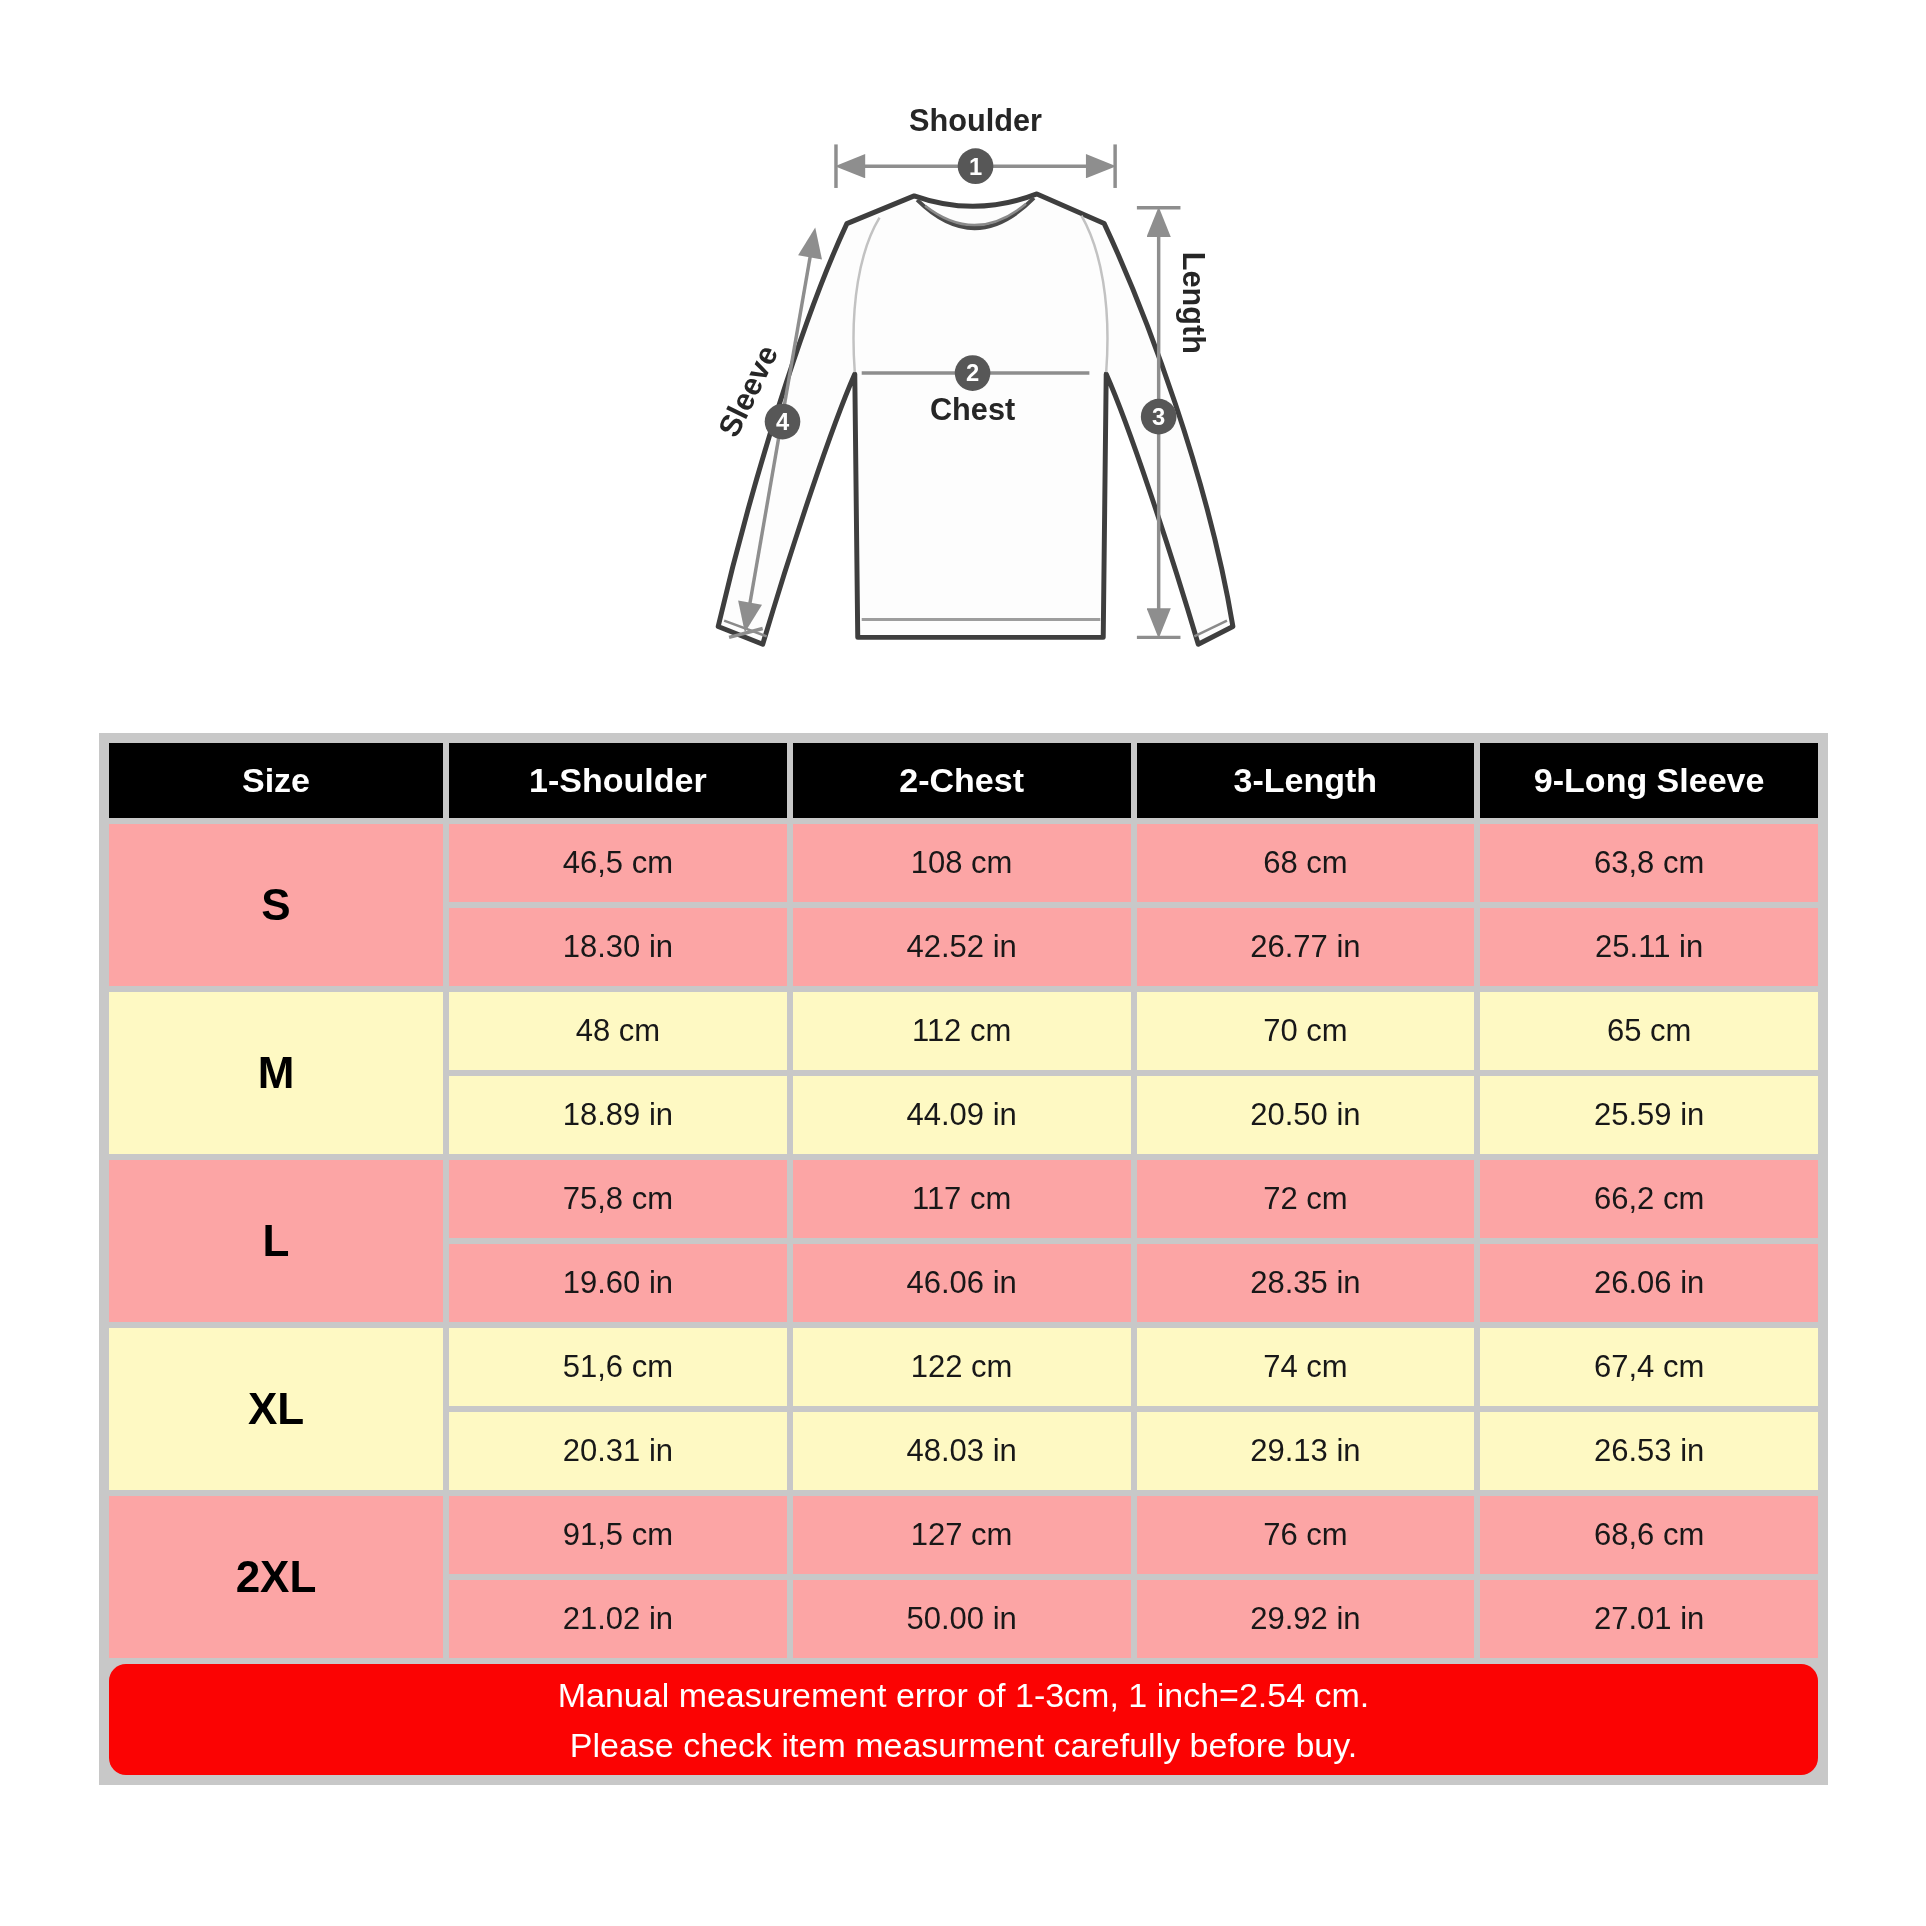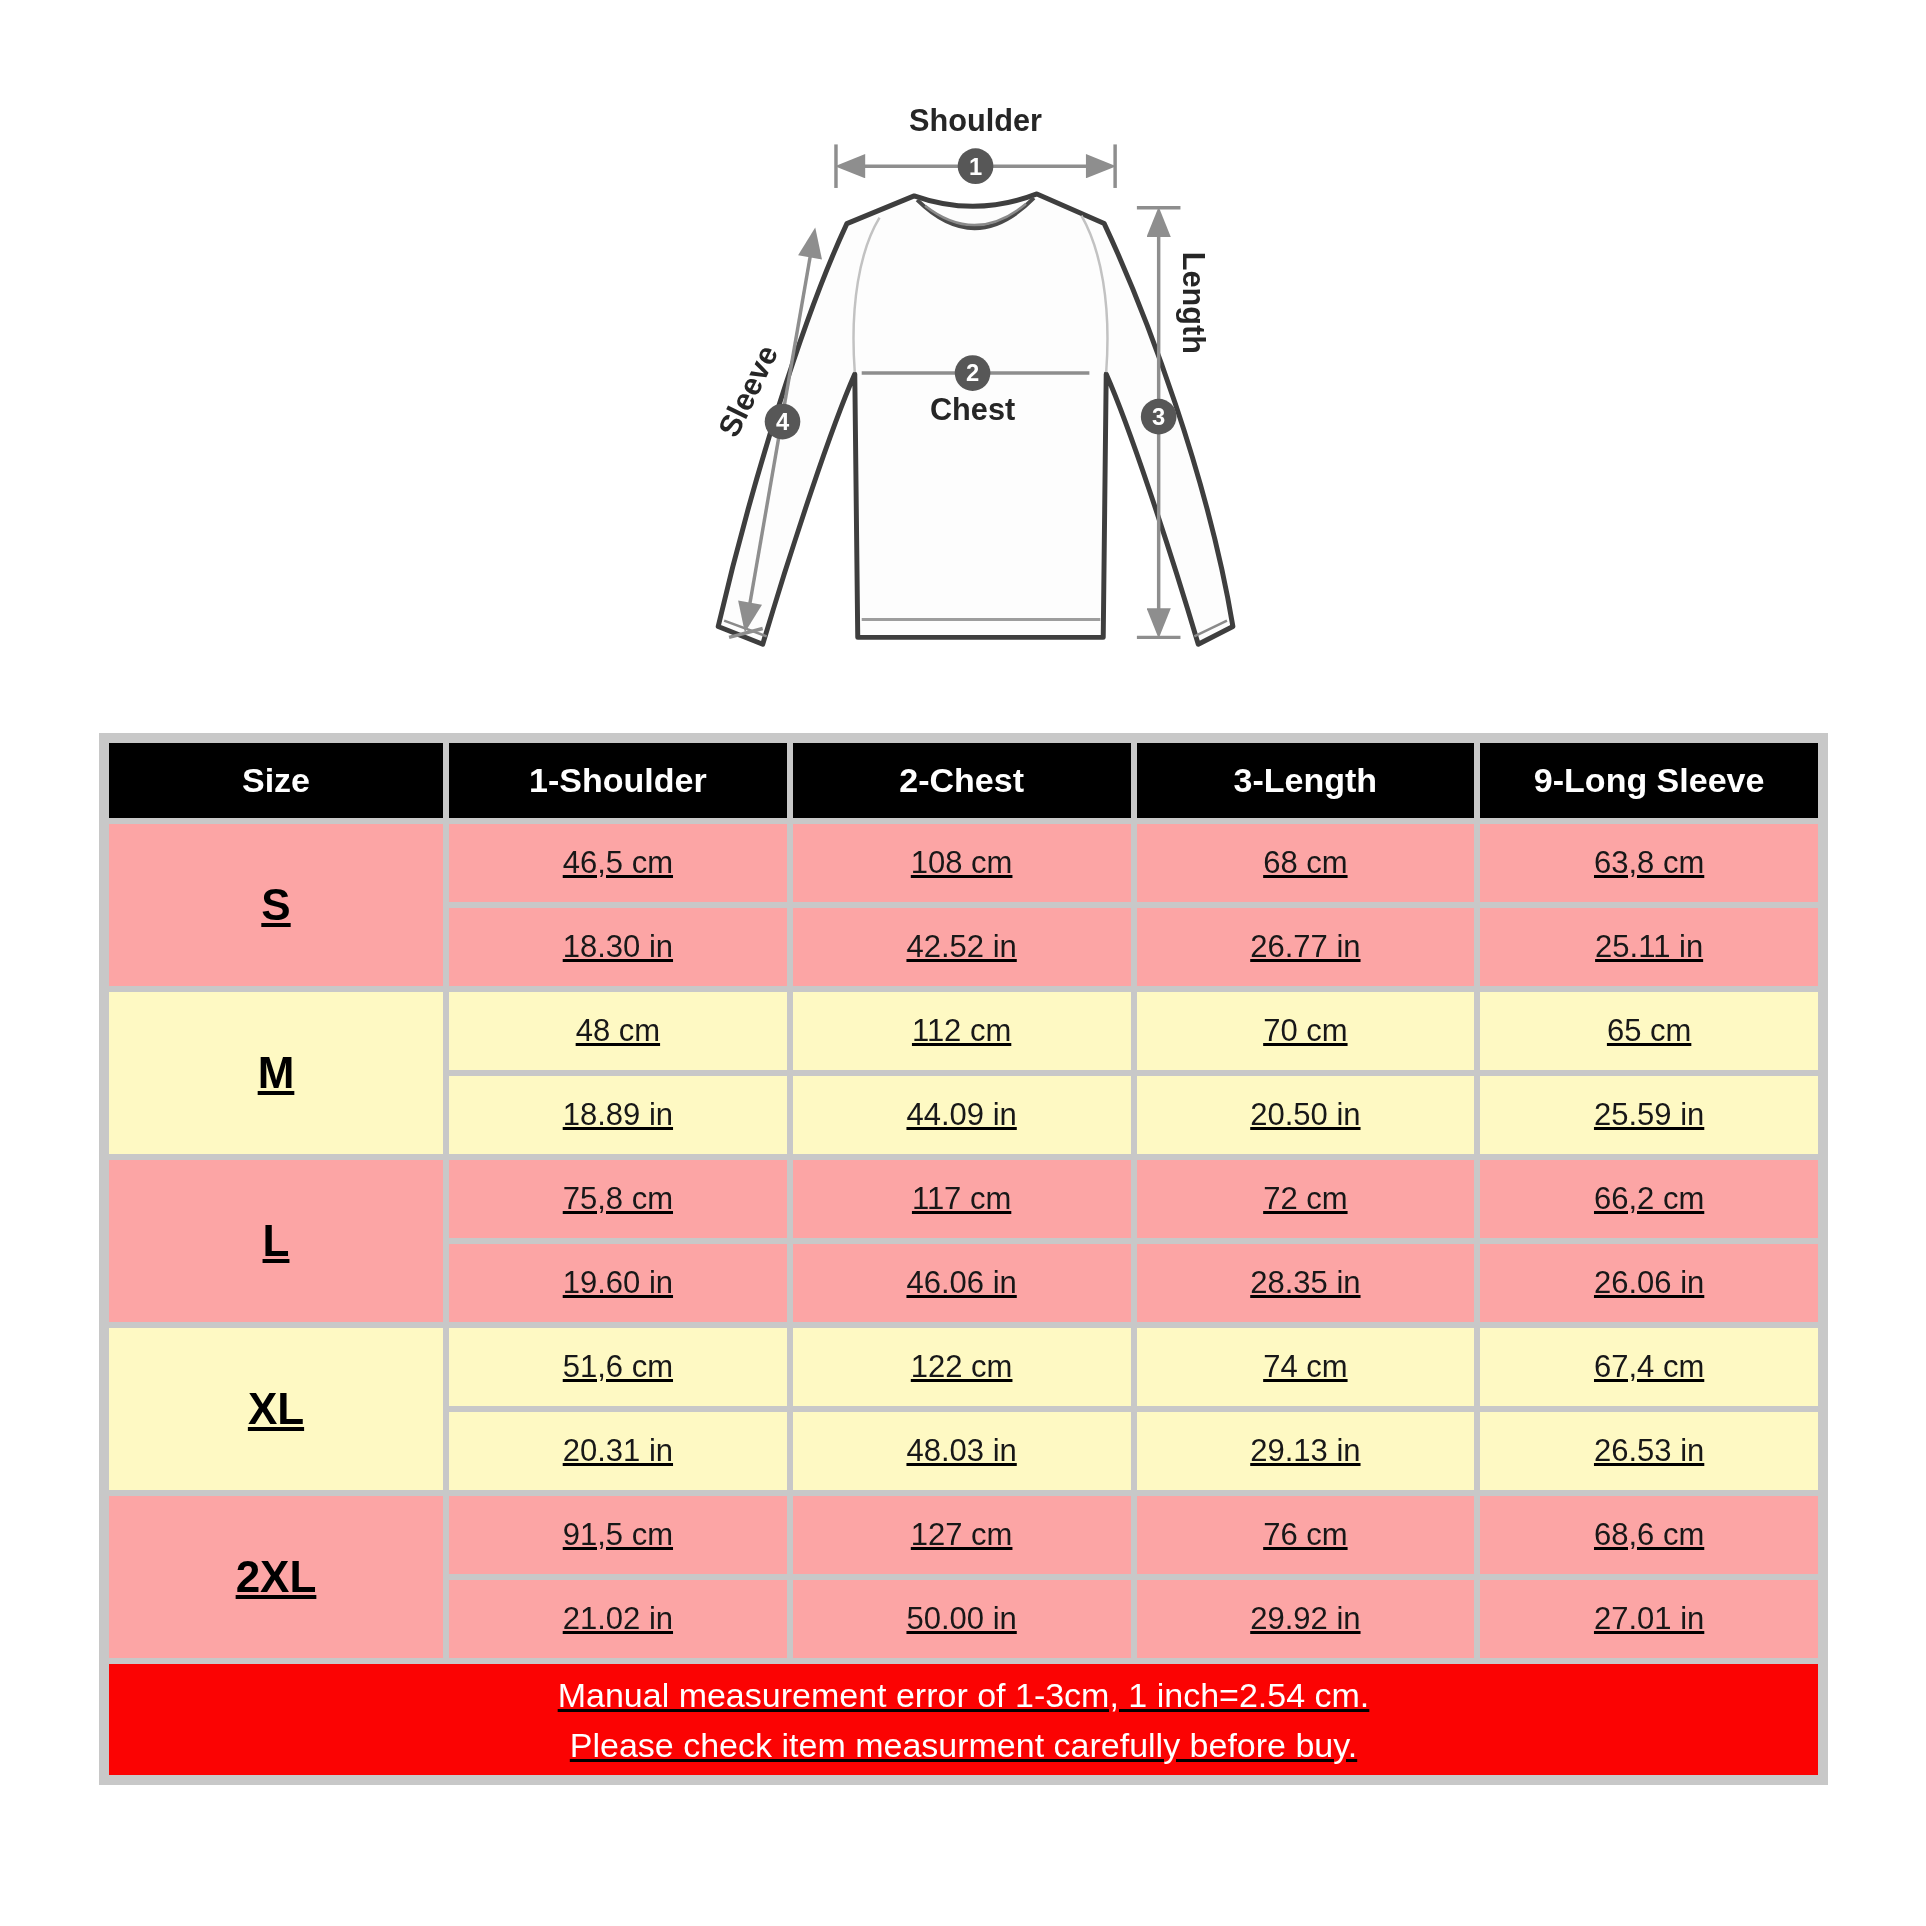--- a/index.html
+++ b/index.html
@@ -16,30 +16,30 @@
   .seam{fill:none;stroke:#9d9d9d;stroke-width:3}
   .meas{stroke:#8e8e8e;stroke-width:3.5;fill:none}
   .mcirc{fill:#575757;stroke:none}
   .mnum{fill:#ffffff;font-size:24px;font-weight:bold;text-anchor:middle}
   .dlabel{fill:#262626;font-size:31px;font-weight:bold;text-anchor:middle}
   
   .size-table{
     position:absolute;left:99px;top:733px;width:1729px;box-sizing:border-box;
     border:10px solid #c8c8c8;background:#c8c8c8;
     display:grid;grid-template-columns:334px 1fr 1fr 1fr 1fr;
-    grid-template-rows:75px repeat(10,78px) 111px;gap:6px;text-decoration:underline;
+    grid-template-rows:75px repeat(10,78px) 111px;gap:6px;
   }
   .cell{display:flex;align-items:center;justify-content:center;background:#fca5a5}
   .th{background:#000000;color:#ffffff;font-weight:bold;font-size:34px}
   .size{grid-row:span 2;font-size:44px;font-weight:bold;color:#000000}
   .val{font-size:31px;color:#181818}
   .alt{background:#fef9c3}
   .foot{
     grid-column:1/-1;background:#fb0303;color:#ffffff;font-size:34px;
-    flex-direction:column;line-height:50px;text-align:center;
+    flex-direction:column;line-height:50px;text-align:center;border-radius:17px;
   }
 </style>
 </head>
 <body>
 
 <svg class="diagram" viewBox="0 0 620 592" xmlns="http://www.w3.org/2000/svg">
   <defs>
     <marker id="arw" viewBox="0 0 10 8" refX="8" refY="4" markerWidth="9" markerHeight="7" orient="auto-start-reverse">
       <path d="M0,0 L10,4 L0,8 Z" fill="#8e8e8e"></path>
     </marker>

